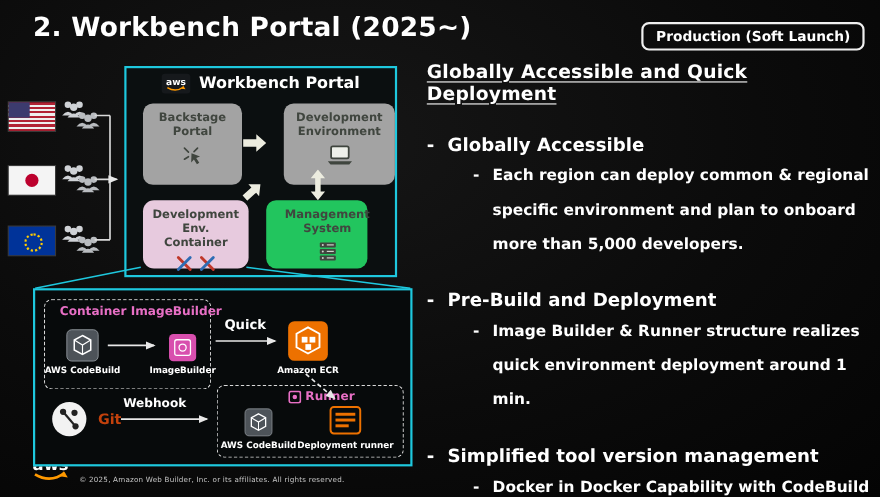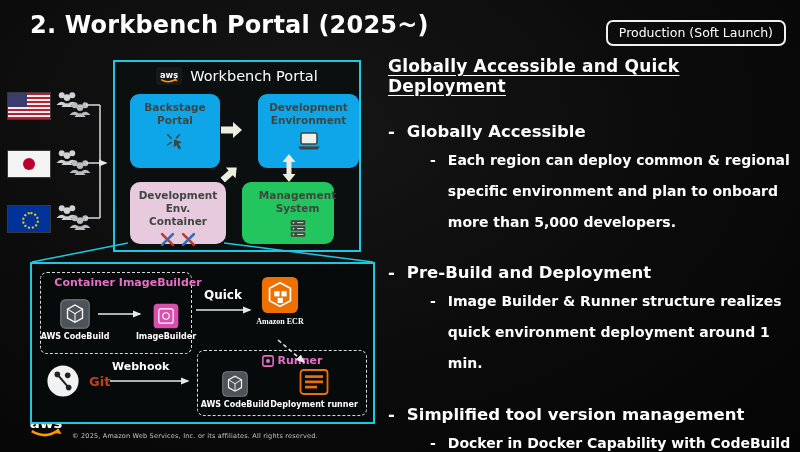--- a/index.html
+++ b/index.html
@@ -2,43 +2,43 @@
 <html><head>
 <meta charset="utf-8">
 <style>
   html,body{margin:0;padding:0;background:#000;}
   .slide{position:relative;width:800px;height:452px;overflow:hidden;color:#fff;
     background:radial-gradient(ellipse at 38% 28%, #161616 0%, #0b0b0b 55%, #040404 100%);
     font-family:"DejaVu Sans","Liberation Sans",sans-serif;}
   
   .title{position:absolute;left:30px;top:11px;font-size:24px;font-weight:bold;letter-spacing:.2px;}
   .badge{position:absolute;right:14px;top:20px;border:2px solid #f0f0f0;border-radius:7px;
-    padding:3px 11px 4px;font-size:12.5px;font-weight:normal;white-space:nowrap;}
+    padding:3px 11px 4px;font-size:12.5px;font-weight:bold;white-space:nowrap;}
   
   .region-row{position:absolute;display:flex;align-items:center;gap:5px;z-index:2;}
   .flag{width:42px;height:26px;position:relative;flex:none;box-shadow:0 0 0 1px rgba(255,255,255,.18);}
   .flag-us{background:repeating-linear-gradient(180deg,#b22234 0 2px,#efefef 2px 4px);}
   .flag-us::after{content:"";position:absolute;left:0;top:0;width:19px;height:14px;background:#3c3b6e;}
   .flag-jp{background:#f4f4f4;}
   .flag-jp::after{content:"";position:absolute;left:50%;top:50%;width:12px;height:12px;margin:-6px 0 0 -6px;border-radius:50%;background:#bc002d;}
   .flag-eu{background:#003399;}
   .flag-eu::after{content:"";position:absolute;left:50%;top:50%;width:13px;height:13px;margin:-7.5px 0 0 -7.5px;border:2px dotted #ffcc00;border-radius:50%;}
   .users-cluster{position:relative;width:38px;height:32px;flex:none;}
   .users-cluster svg{position:absolute;}
   .u1{left:0;top:0;}
   .u2{left:13px;top:10px;}
   
   .portal{position:absolute;left:113px;top:60px;width:248px;height:192px;border:2px solid #1ec8de;
     background:#0b0f10;box-sizing:border-box;z-index:2;}
   .portal-head{position:absolute;left:0;top:5px;width:100%;display:flex;align-items:center;justify-content:center;gap:8px;}
-  .portal-title{font-size:14.5px;font-weight:normal;}
+  .portal-title{font-size:14.5px;font-weight:bold;}
   .aws-chip{width:26px;height:18px;background:#16191c;border-radius:3px;display:flex;align-items:center;justify-content:center;}
   .node{position:absolute;border-radius:9px;color:#40463f;text-align:center;font-size:10.5px;font-weight:600;
     line-height:1.22;display:flex;flex-direction:column;align-items:center;padding:7px 12px 0;box-sizing:border-box;z-index:1;}
-  .node-gray{background:#0ea5e9;}
+  .node-gray{background:#a3a3a3;}
   .node-gray2{background:#22c55e;padding-left:31px;}
   .node-pink{background:#e7cade;}
   .n-backstage{left:15px;top:32px;width:90px;height:74px;}
   .n-devenv{left:143px;top:32px;width:101px;height:74px;}
   .n-devcon{left:15px;top:120px;width:96px;height:62px;border-radius:10px;}
   .n-mgmt{left:127px;top:120px;width:92px;height:62px;}
   .nicon{margin-top:4px;display:flex;gap:4px;align-items:center;justify-content:center;}
   .blockarrow{position:absolute;z-index:3;}
   .ba1{left:106px;top:59px;}
   .ba2{left:167px;top:92px;}
@@ -48,21 +48,21 @@
     background:#070a0b;box-sizing:border-box;z-index:2;}
   .dashed{position:absolute;border:1.5px dashed #d9d9d9;border-radius:7px;box-sizing:border-box;padding-left:20px;}
   .cib-box{left:8px;top:8px;width:152px;height:82px;}
   .runner-box{left:165px;top:86px;width:170px;height:66px;}
   .dash-title{display:flex;align-items:center;justify-content:center;gap:4px;margin-top:3px;
     font-size:11px;font-weight:bold;color:#e76fc5;white-space:nowrap;}
   .svc{position:absolute;display:flex;flex-direction:column;align-items:center;}
   .svc-label{font-size:8px;color:#fff;font-weight:600;margin-top:3px;text-align:center;white-space:nowrap;}
   .svc-cb1{left:2px;top:26px;width:64px;}
   .svc-ib{left:100px;top:30px;width:50px;}
-  .svc-ecr{left:214px;top:12px;width:68px;font-family:Liberation Serif, serif;}
+  .svc-ecr{left:214px;top:27px;width:68px;}
   .svc-cb2{left:8px;top:20px;width:58px;}
   .svc-runner{left:86px;top:16px;width:60px;}
   .push-label{position:absolute;left:172px;top:24px;font-size:12px;font-weight:bold;color:#fff;}
   .webhook-label{position:absolute;left:80px;top:96px;font-size:11px;font-weight:bold;color:#fff;}
   .git-row{position:absolute;left:14px;top:100px;display:flex;align-items:center;gap:9px;}
   .git-label{font-size:13px;font-weight:bold;color:#c2410c;}
   
   .rp{position:absolute;left:388px;top:56px;width:406px;}
   .rp-heading{font-size:17px;font-weight:bold;text-decoration:underline;text-underline-offset:3px;letter-spacing:.2px;}
   .bullet{display:flex;gap:12px;font-size:16.5px;font-weight:bold;margin-top:26px;}
@@ -357,21 +357,21 @@
     </div>
   </div>
 
   <div class="footer-logo">
     <svg width="40" height="27" viewBox="0 0 56 38">
         <text x="28" y="22" text-anchor="middle" font-size="21" font-weight="bold" fill="#fff">aws</text>
         <path d="M8 27 Q28 39 46 25" fill="none" stroke="#ff9900" stroke-width="3.5"></path>
         <path d="M45 23 l5 8 -10 -1.5 Z" fill="#ff9900"></path>
       </svg>
   </div>
-  <div class="copyright">© 2025, Amazon Web Services, Inc. or its affiliates. All rights reserved.</div>
+  <div class="copyright">© 2025, Amazon Web Builder, Inc. or its affiliates. All rights reserved.</div>
 
   <svg class="overlay" viewBox="0 0 800 452">
     <defs>
       <marker id="mw" markerWidth="7" markerHeight="6" refX="5" refY="2.5" orient="auto">
         <path d="M0,0 L6,2.5 L0,5 Z" fill="#e8e8e8"></path>
       </marker>
     </defs>
     <path d="M86 105 H100 M86 163 H100 M86 218 H100 M100 105 V218" stroke="#d9d9d9" stroke-width="1.5" fill="none"></path>
     <line x1="100" y1="163" x2="106" y2="163" stroke="#d9d9d9" stroke-width="1.5" marker-end="url(#mw)"></line>
     <line x1="128" y1="243" x2="32" y2="262" stroke="#1ec8de" stroke-width="1.5"></line>

